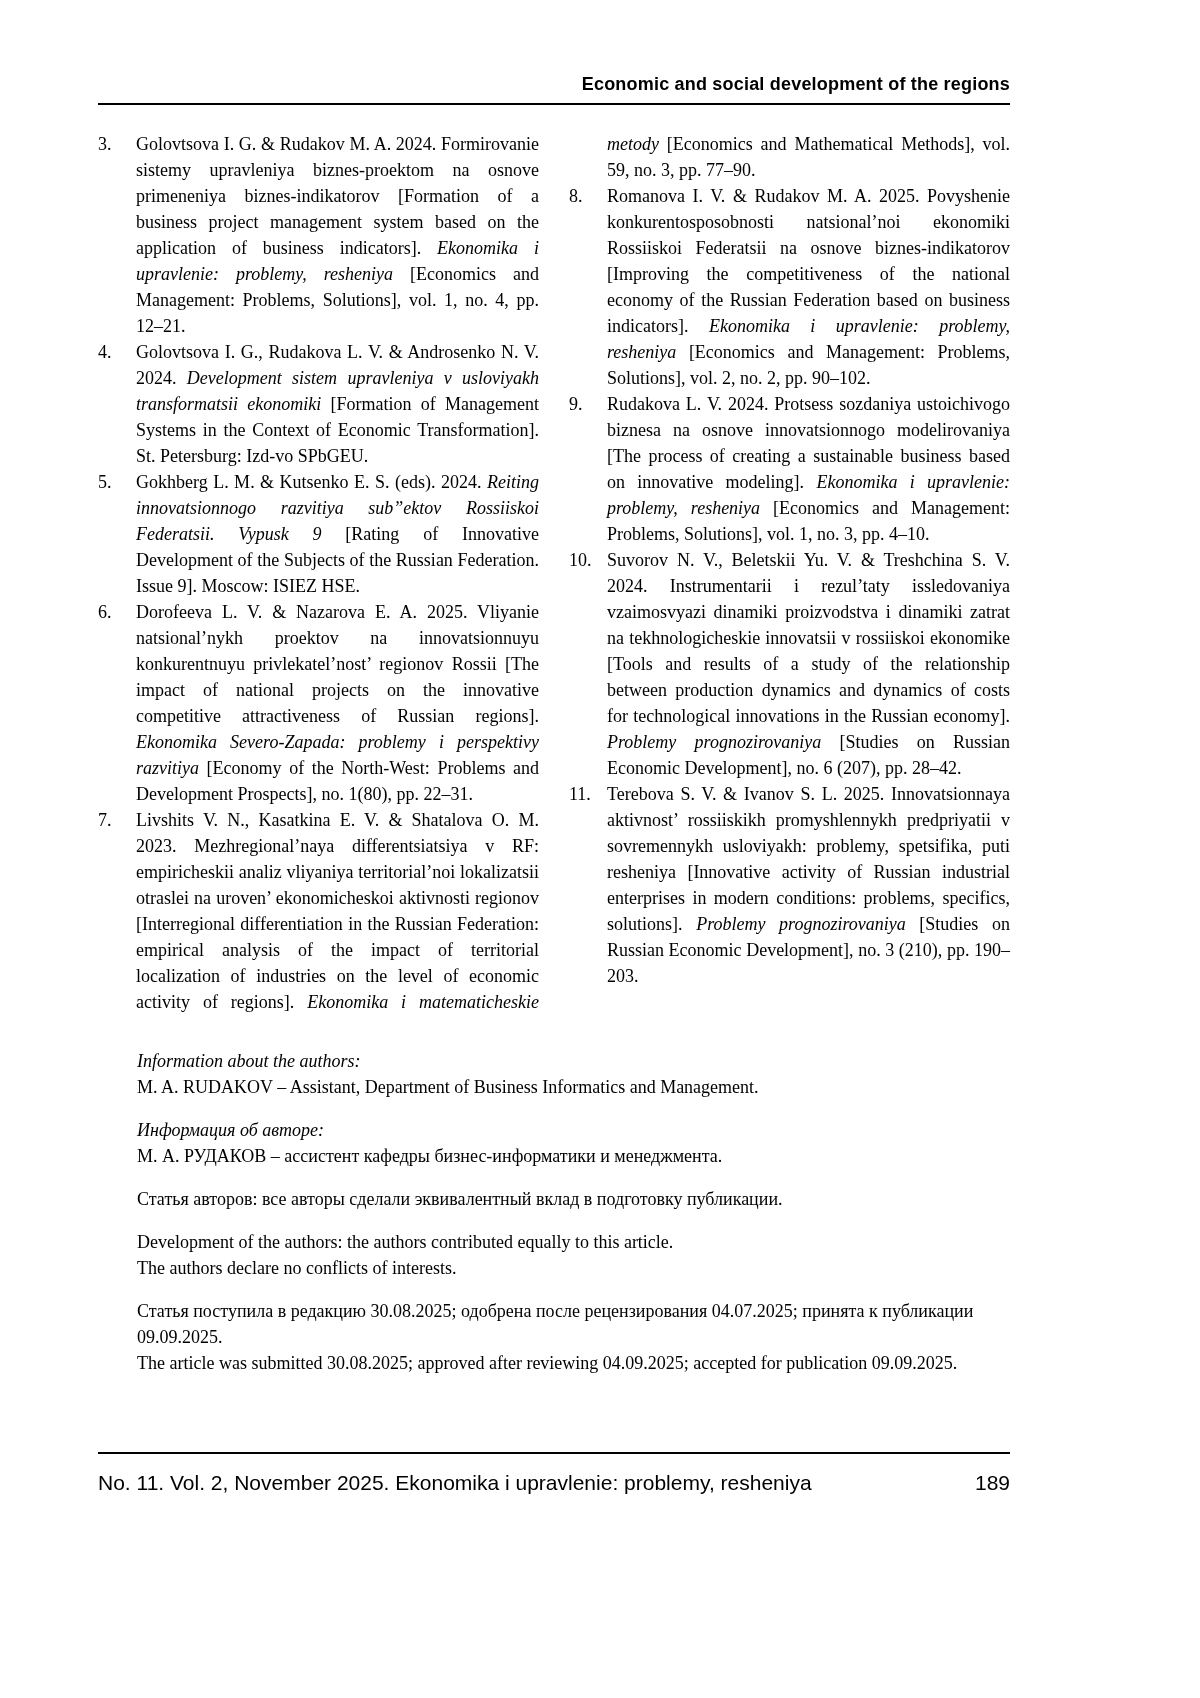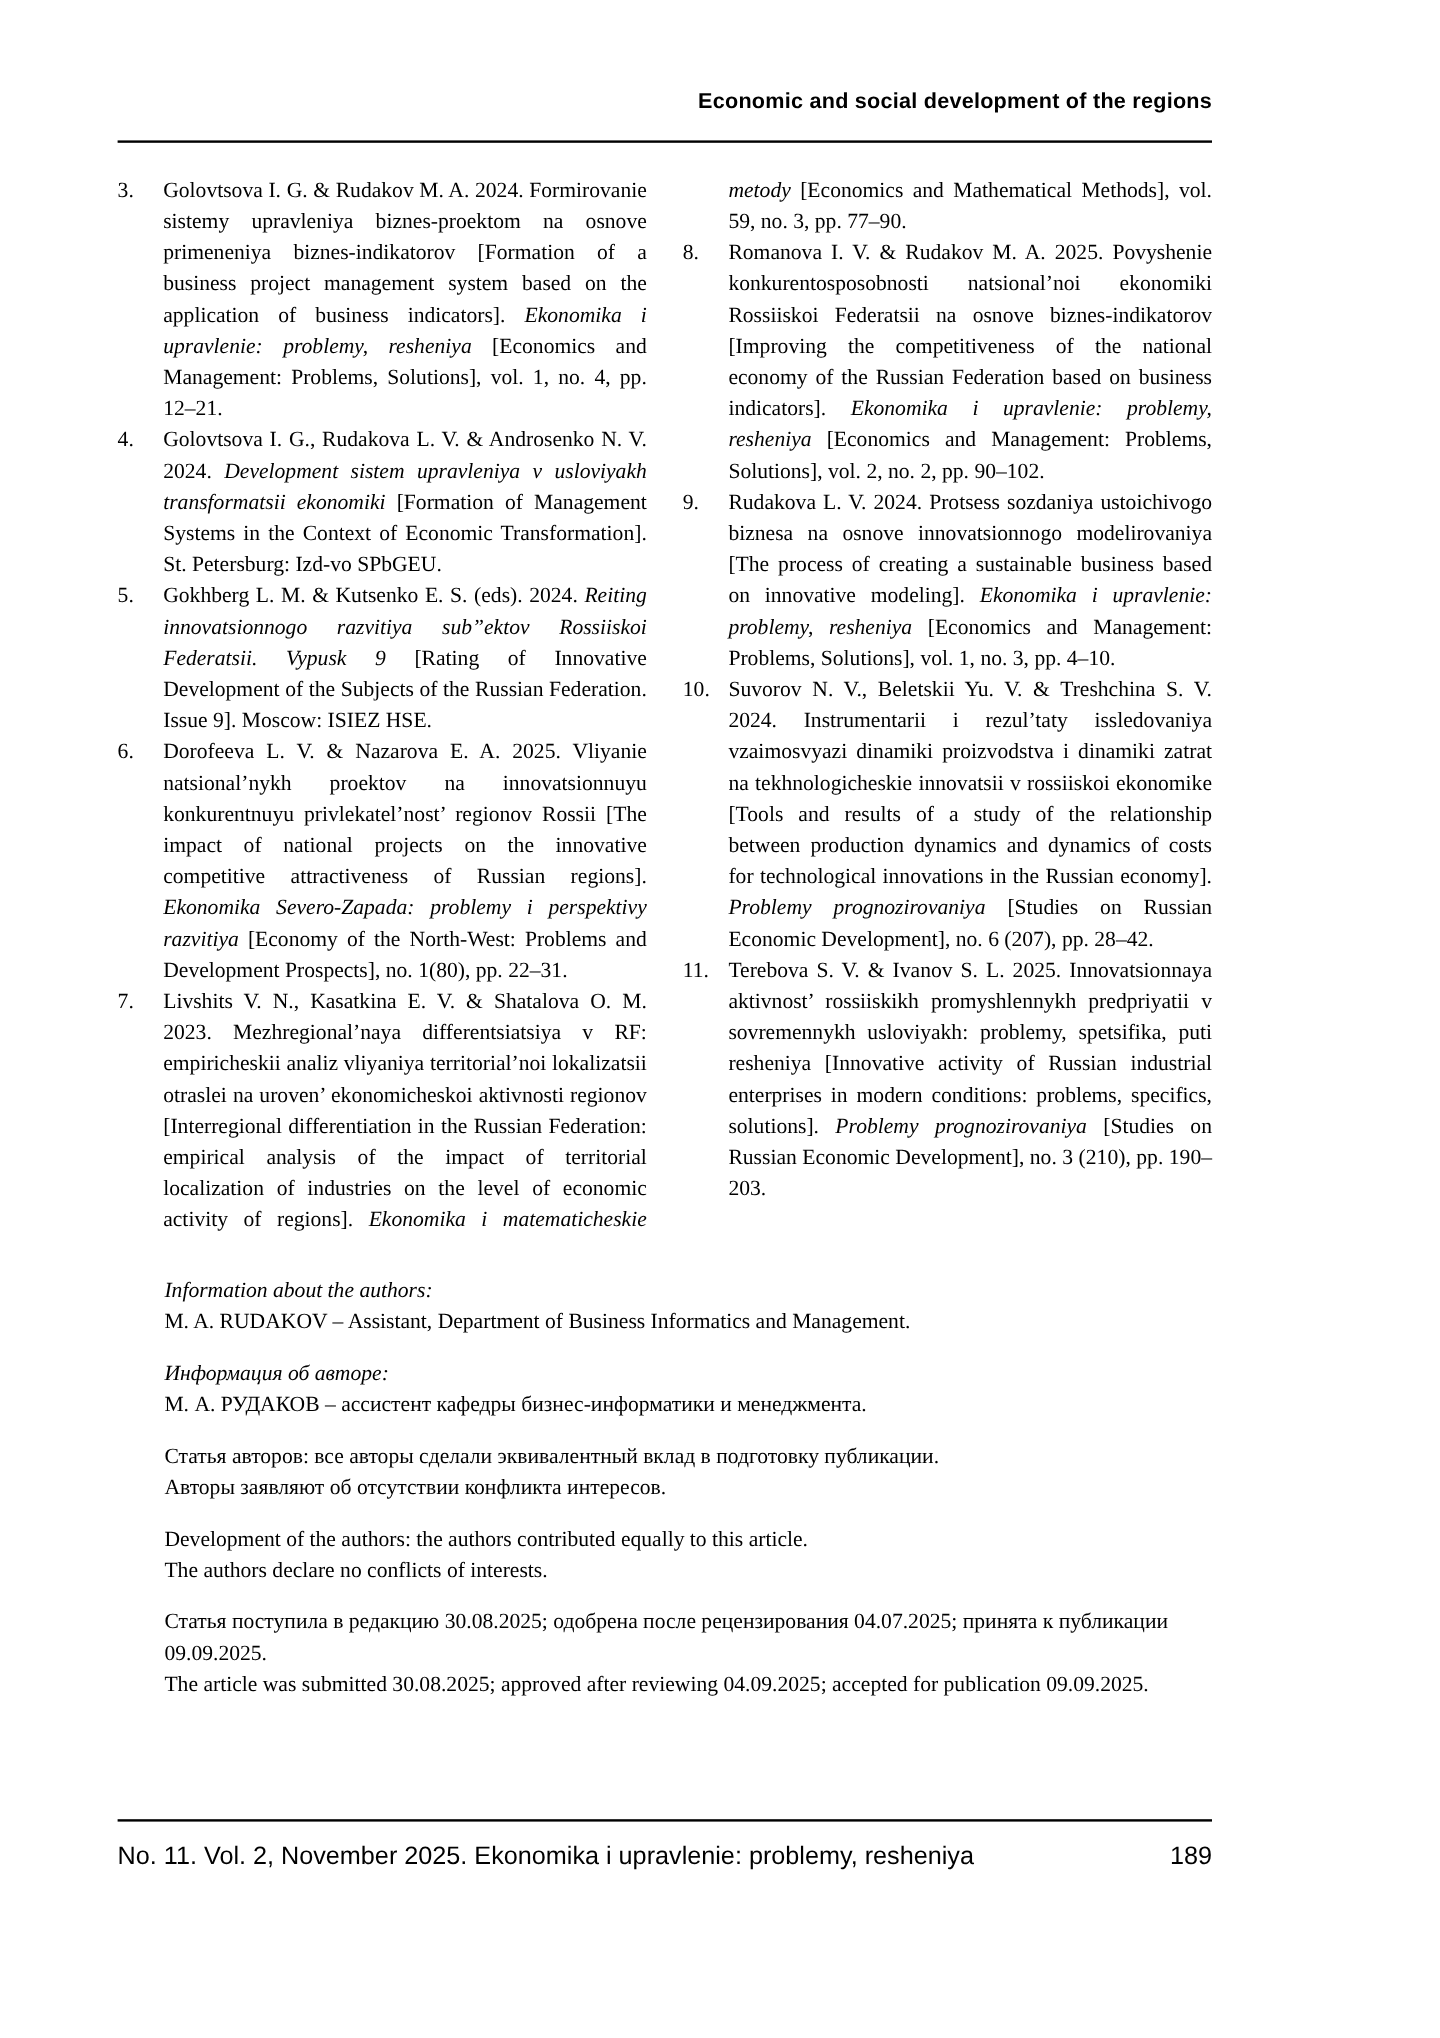--- a/index.html
+++ b/index.html
@@ -14,21 +14,21 @@
   }
   .page { position: absolute; inset: 0; }
   .content {
     position: absolute;
     left: 98px;
     top: 0;
     width: 912px;
   }
   .running-head {
     padding-top: 74px;
-    padding-bottom: 22px;
+    padding-bottom: 8px;
     border-bottom: 2px solid #000;
     text-align: right;
   }
   .running-head-text {
     font-family: "Liberation Sans", sans-serif;
     font-weight: bold;
     font-size: 18px;
     letter-spacing: 0.2px;
   }
   .references {
@@ -54,21 +54,21 @@
     margin-top: 33px;
     font-size: 18px;
     line-height: 26px;
   }
   .ai-group { margin-bottom: 17px; }
   .ai-line { display: block; }
   .italic { font-style: italic; }
   .footer {
     position: absolute;
     left: 98px;
-    top: 1516px;
+    top: 1452px;
     width: 912px;
     border-top: 2px solid #000;
     padding-top: 17px;
     font-family: "Liberation Sans", sans-serif;
     font-size: 21px;
     display: flex;
     justify-content: space-between;
     align-items: baseline;
   }
 </style>
@@ -98,21 +98,20 @@
       <p class="ai-group">
         <span class="ai-line italic">Information about the authors:</span>
         <span class="ai-line">M. A. RUDAKOV – Assistant, Department of Business Informatics and Management.</span>
       </p>
       <p class="ai-group">
         <span class="ai-line italic">Информация об авторе:</span>
         <span class="ai-line">М. А. РУДАКОВ – ассистент кафедры бизнес-информатики и менеджмента.</span>
       </p>
       <p class="ai-group">
         <span class="ai-line">Статья авторов: все авторы сделали эквивалентный вклад в подготовку публикации.</span>
-        <span class="ai-line">Авторы заявляют об отсутствии конфликта интересов.</span>
       </p>
       <p class="ai-group">
         <span class="ai-line">Development of the authors: the authors contributed equally to this article.</span>
         <span class="ai-line">The authors declare no conflicts of interests.</span>
       </p>
       <p class="ai-group">
         <span class="ai-line">Статья поступила в редакцию 30.08.2025; одобрена после рецензирования 04.07.2025; принята к публикации 09.09.2025.</span>
         <span class="ai-line">The article was submitted 30.08.2025; approved after reviewing 04.09.2025; accepted for publication 09.09.2025.</span>
       </p>
     </div>

